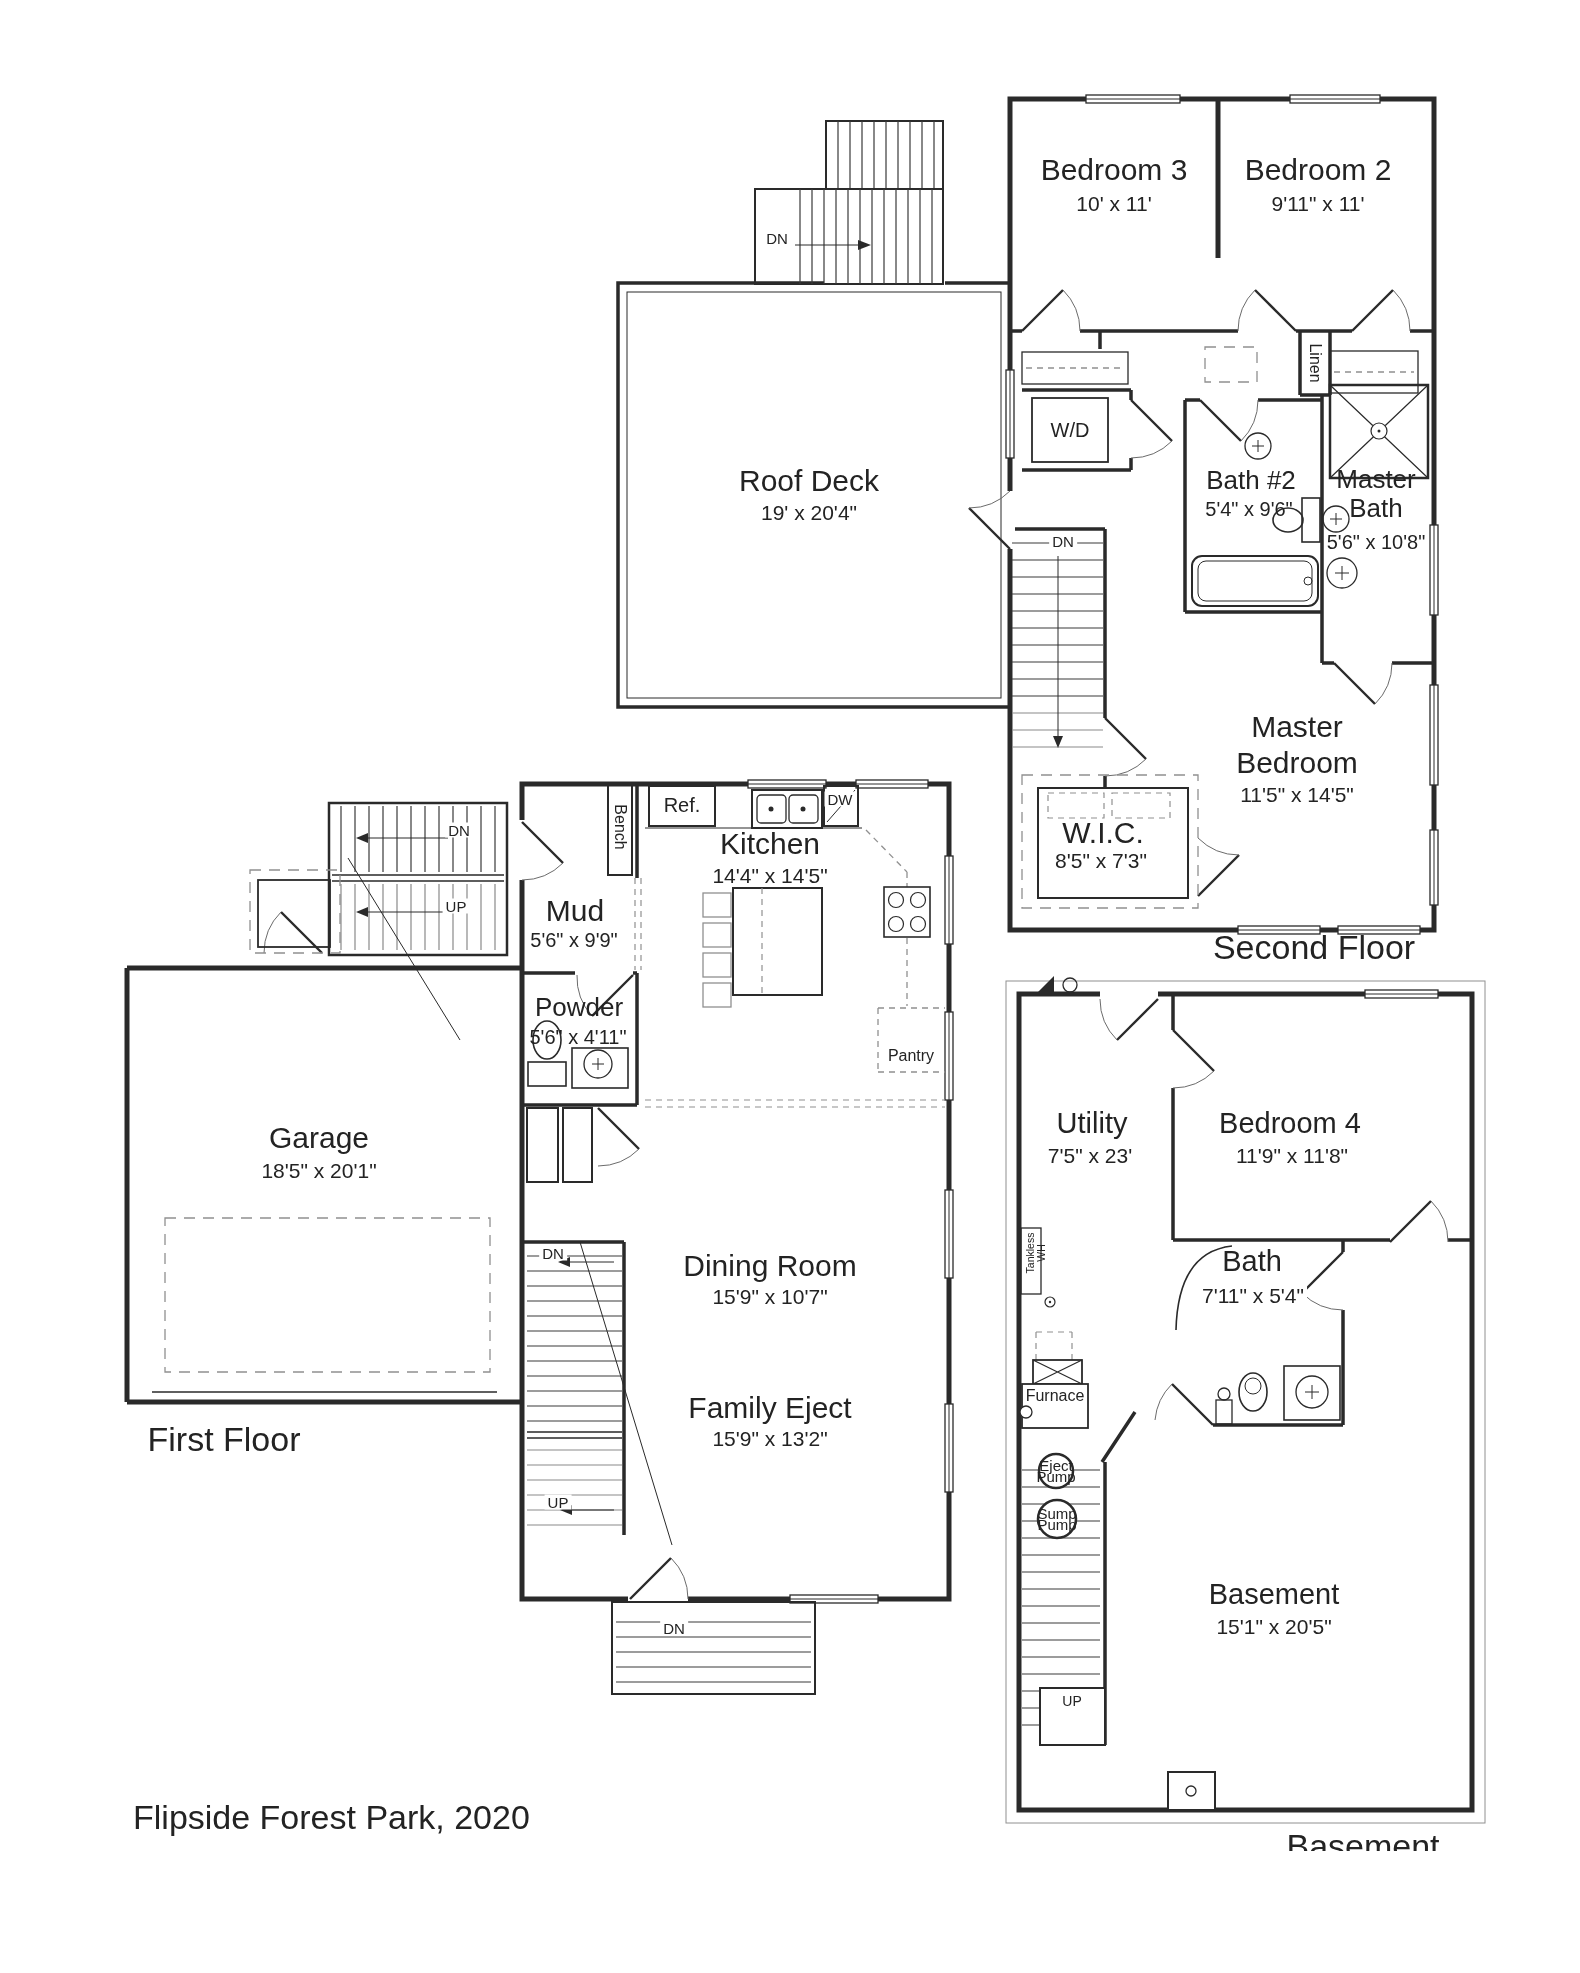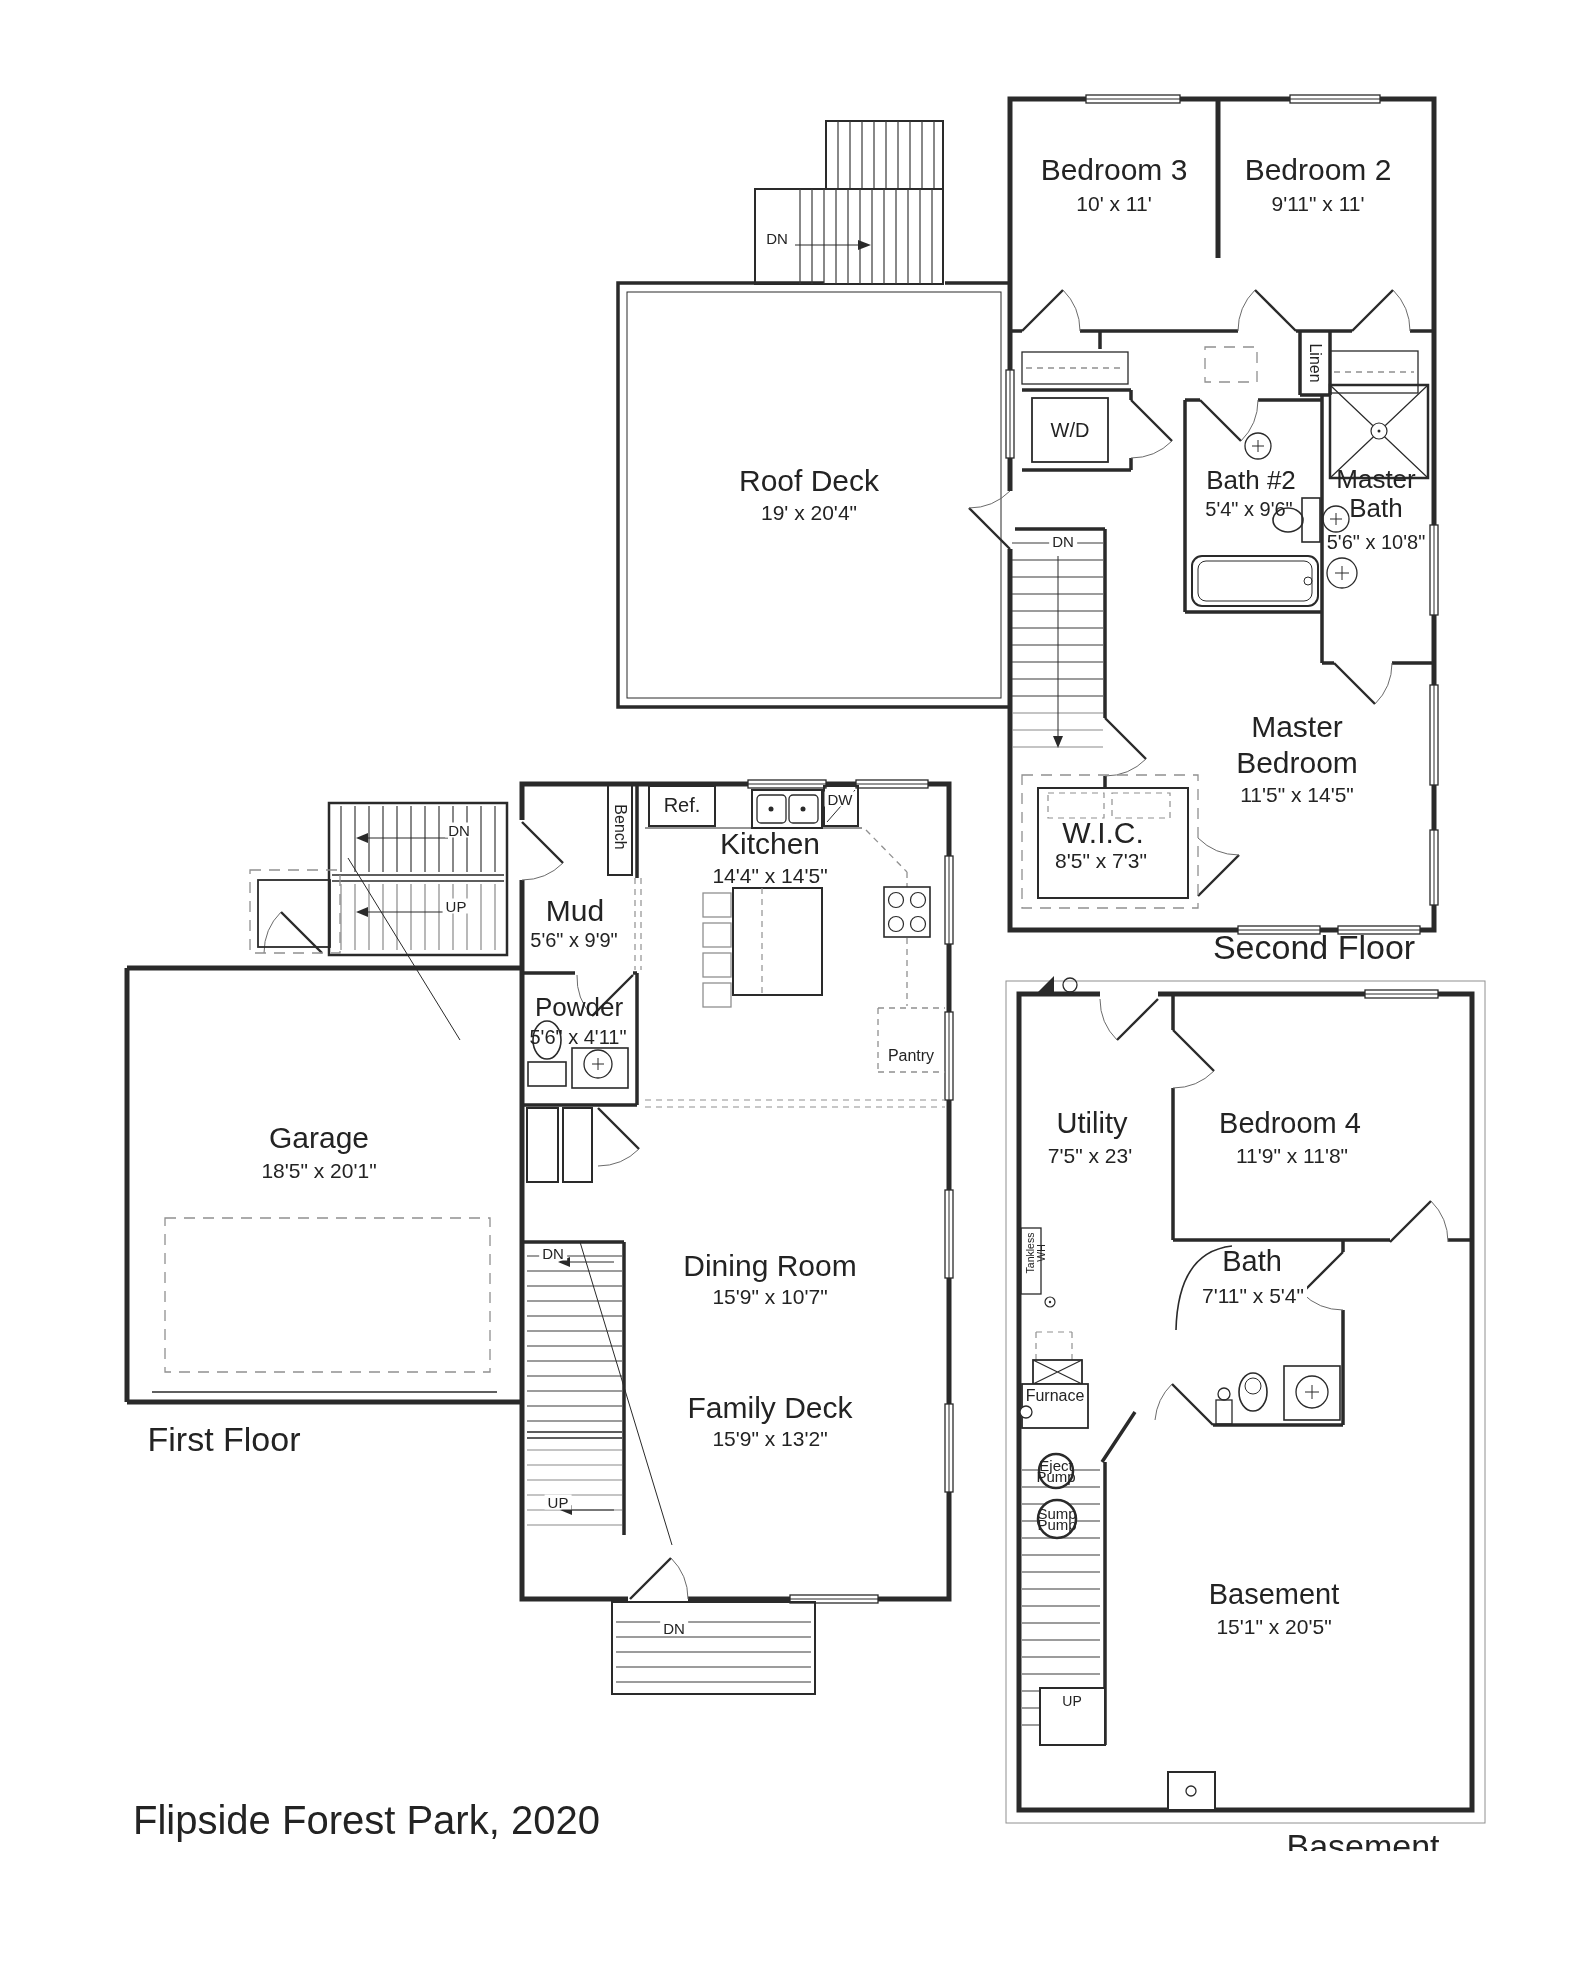--- a/index.html
+++ b/index.html
@@ -21,21 +21,21 @@
   .fillw{fill:#fff}
   .fdark{fill:#2a2a2a;stroke:none}
   .label{position:absolute;transform:translate(-50%,-50%);white-space:nowrap;text-align:center;line-height:1.1;}
   .f34{font-size:34px}.f30{font-size:30px}.f29{font-size:29px}.f26{font-size:26px}
   .f21{font-size:21px}.f20{font-size:20px}.f16{font-size:16px}.f15{font-size:15px}
   .f14{font-size:14px}.f10{font-size:10.5px}.f9{font-size:15px;line-height:1.1}
   .vd{transform:translate(-50%,-50%) rotate(90deg)}
   .vu{transform:translate(-50%,-50%) rotate(-90deg)}
   .boxed{background:#fff;padding:0 3px;line-height:1;}
   .title1{position:absolute;font-size:40px;font-weight:bold;white-space:nowrap;}
-  .title2{position:absolute;font-size:40px;white-space:nowrap;text-align:right;}
+  .title2{position:absolute;font-size:34px;white-space:nowrap;text-align:right;}
 </style>
 </head>
 <body>
 
 <div class="sheet">
 
 <svg width="1580" height="1973" viewBox="0 0 1580 1973">
 
   <g>
     <rect x="618" y="283" width="392" height="424" class="w35"></rect>
@@ -348,21 +348,21 @@
 <div class="label f30" style="left:319px;top:1137px">Garage</div>
 <div class="label f21" style="left:319px;top:1171px">18'5" x 20'1"</div>
 <div class="label f30" style="left:575px;top:910px">Mud</div>
 <div class="label f20" style="left:574px;top:940px">5'6" x 9'9"</div>
 <div class="label f26" style="left:579px;top:1007px">Powder</div>
 <div class="label f20" style="left:578px;top:1037px">5'6" x 4'11"</div>
 <div class="label f30" style="left:770px;top:843px">Kitchen</div>
 <div class="label f21" style="left:770px;top:876px">14'4" x 14'5"</div>
 <div class="label f30" style="left:770px;top:1265px">Dining Room</div>
 <div class="label f21" style="left:770px;top:1297px">15'9" x 10'7"</div>
-<div class="label f30" style="left:770px;top:1407px">Family Deck</div>
+<div class="label f30" style="left:770px;top:1407px">Family Eject</div>
 <div class="label f21" style="left:770px;top:1439px">15'9" x 13'2"</div>
 <div class="label f20" style="left:682px;top:805px">Ref.</div>
 <div class="label f15 boxed" style="left:840px;top:799px">DW</div>
 <div class="label f16 vd" style="left:620px;top:827px">Bench</div>
 <div class="label f16 boxed" style="left:911px;top:1056px">Pantry</div>
 <div class="label f15 boxed" style="left:459px;top:830px">DN</div>
 <div class="label f15 boxed" style="left:456px;top:906px">UP</div>
 <div class="label f15 boxed" style="left:553px;top:1253px">DN</div>
 <div class="label f15 boxed" style="left:558px;top:1502px">UP</div>
 <div class="label f15 boxed" style="left:674px;top:1628px">DN</div>

